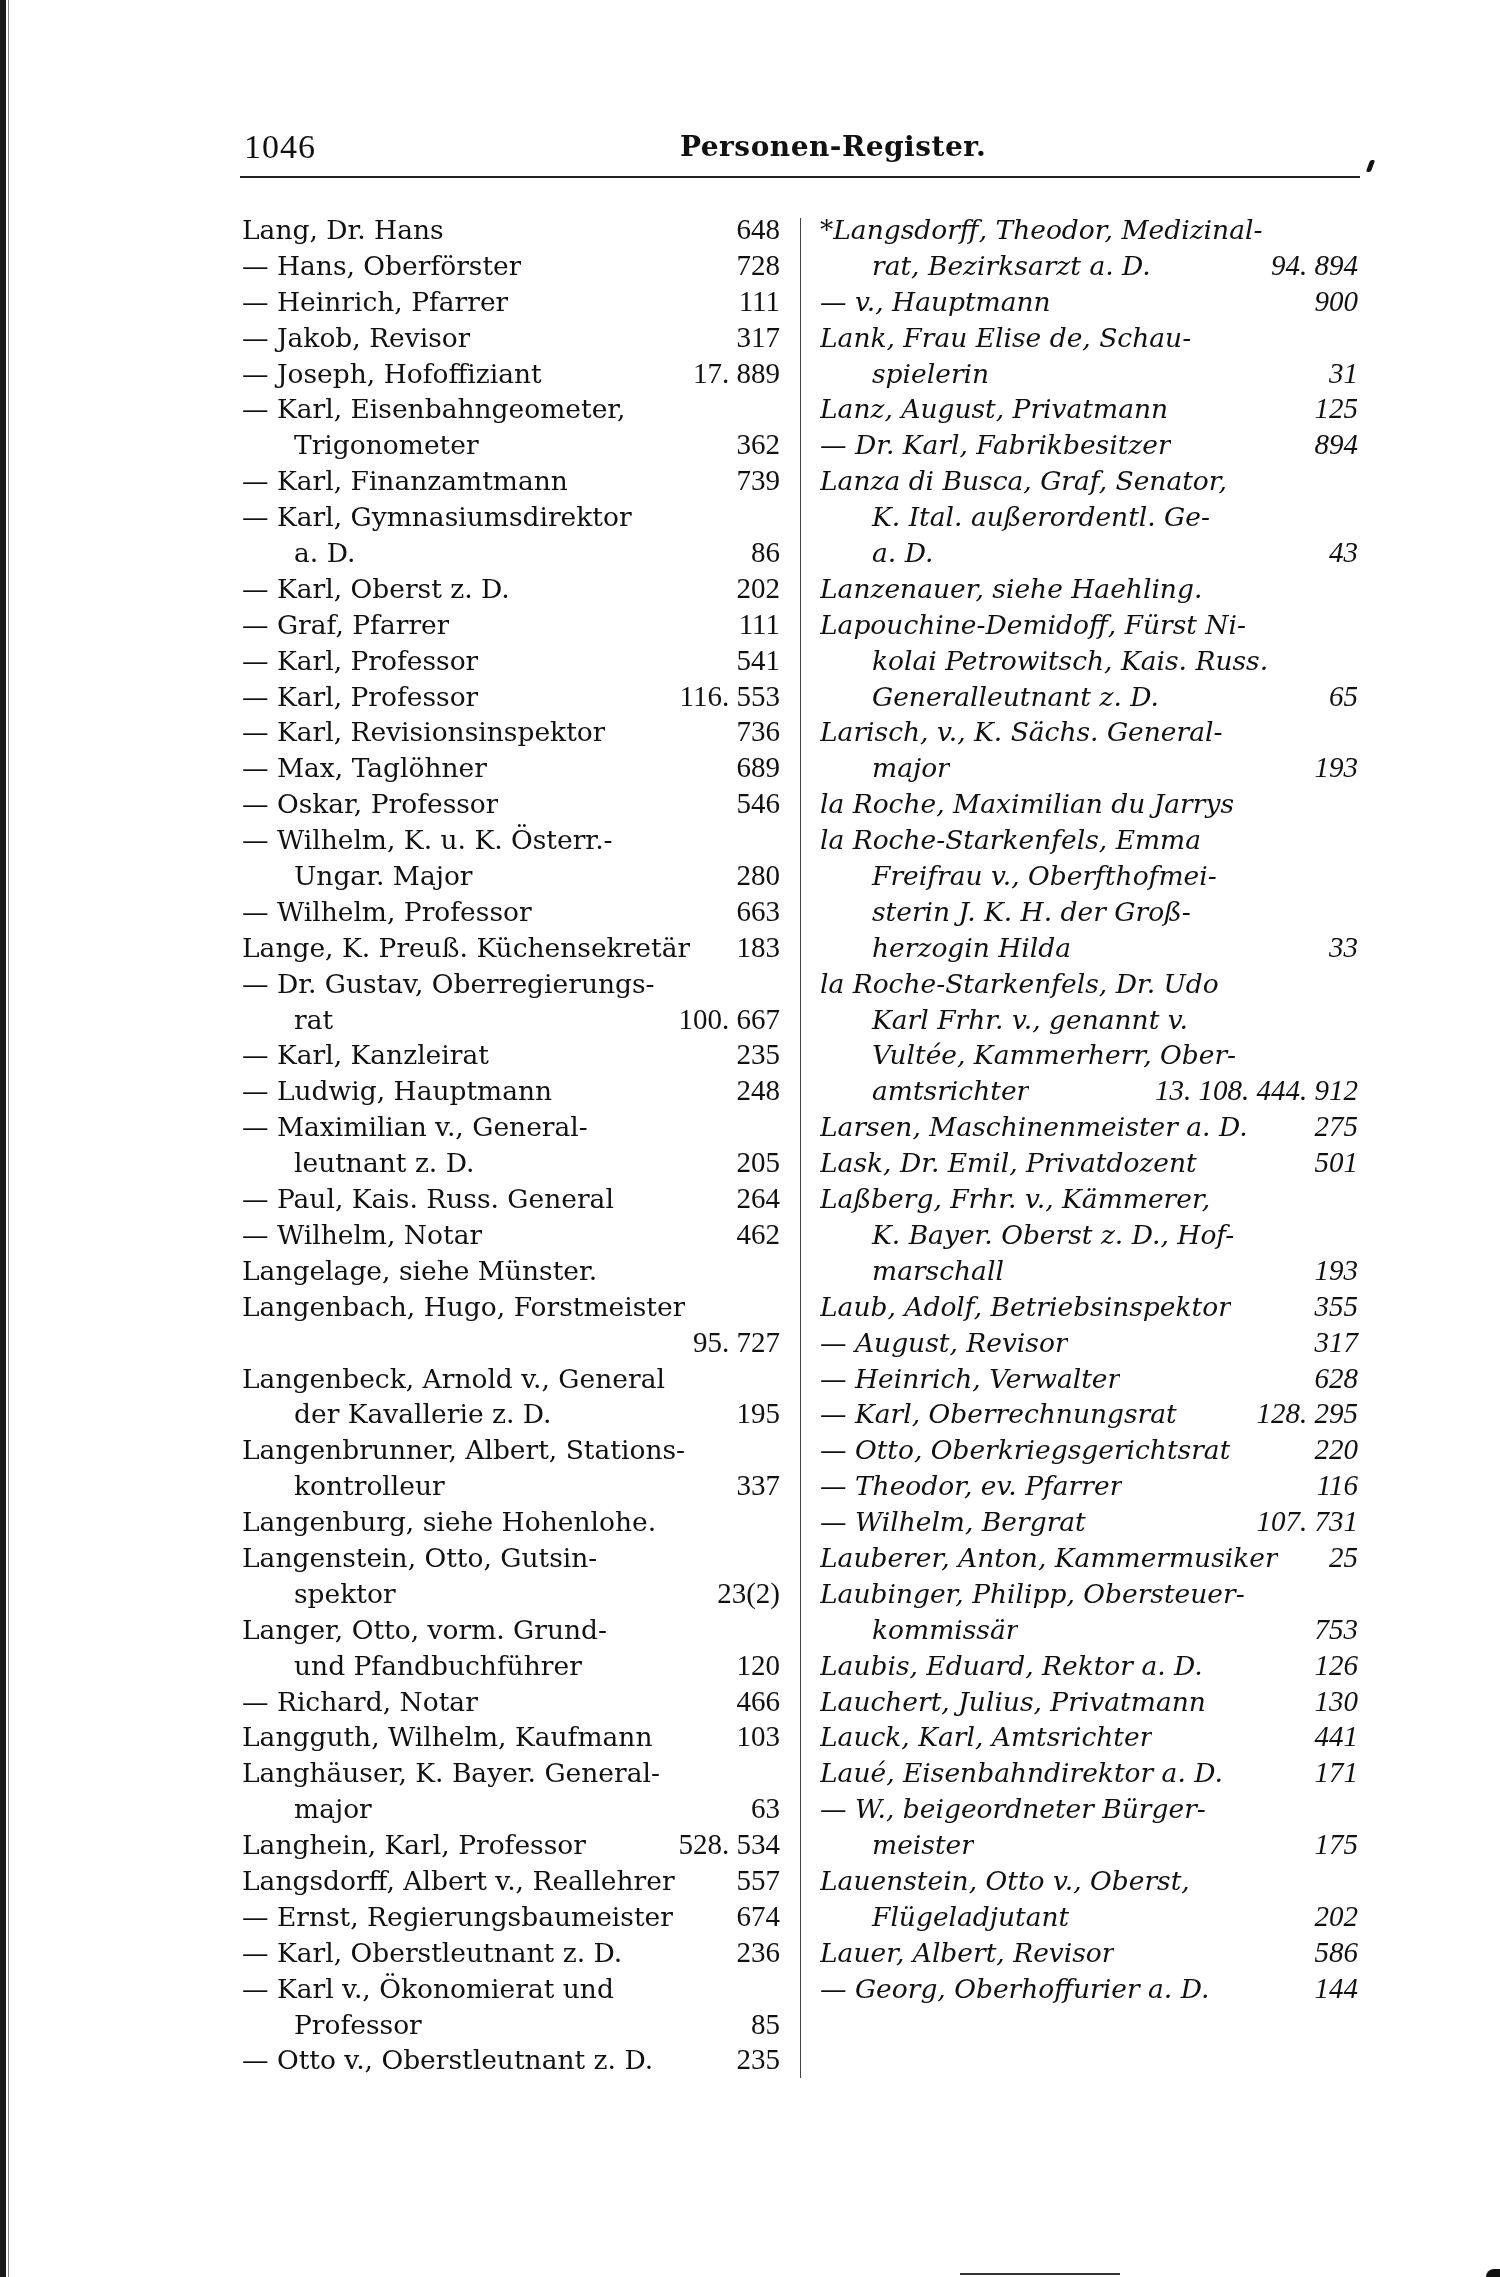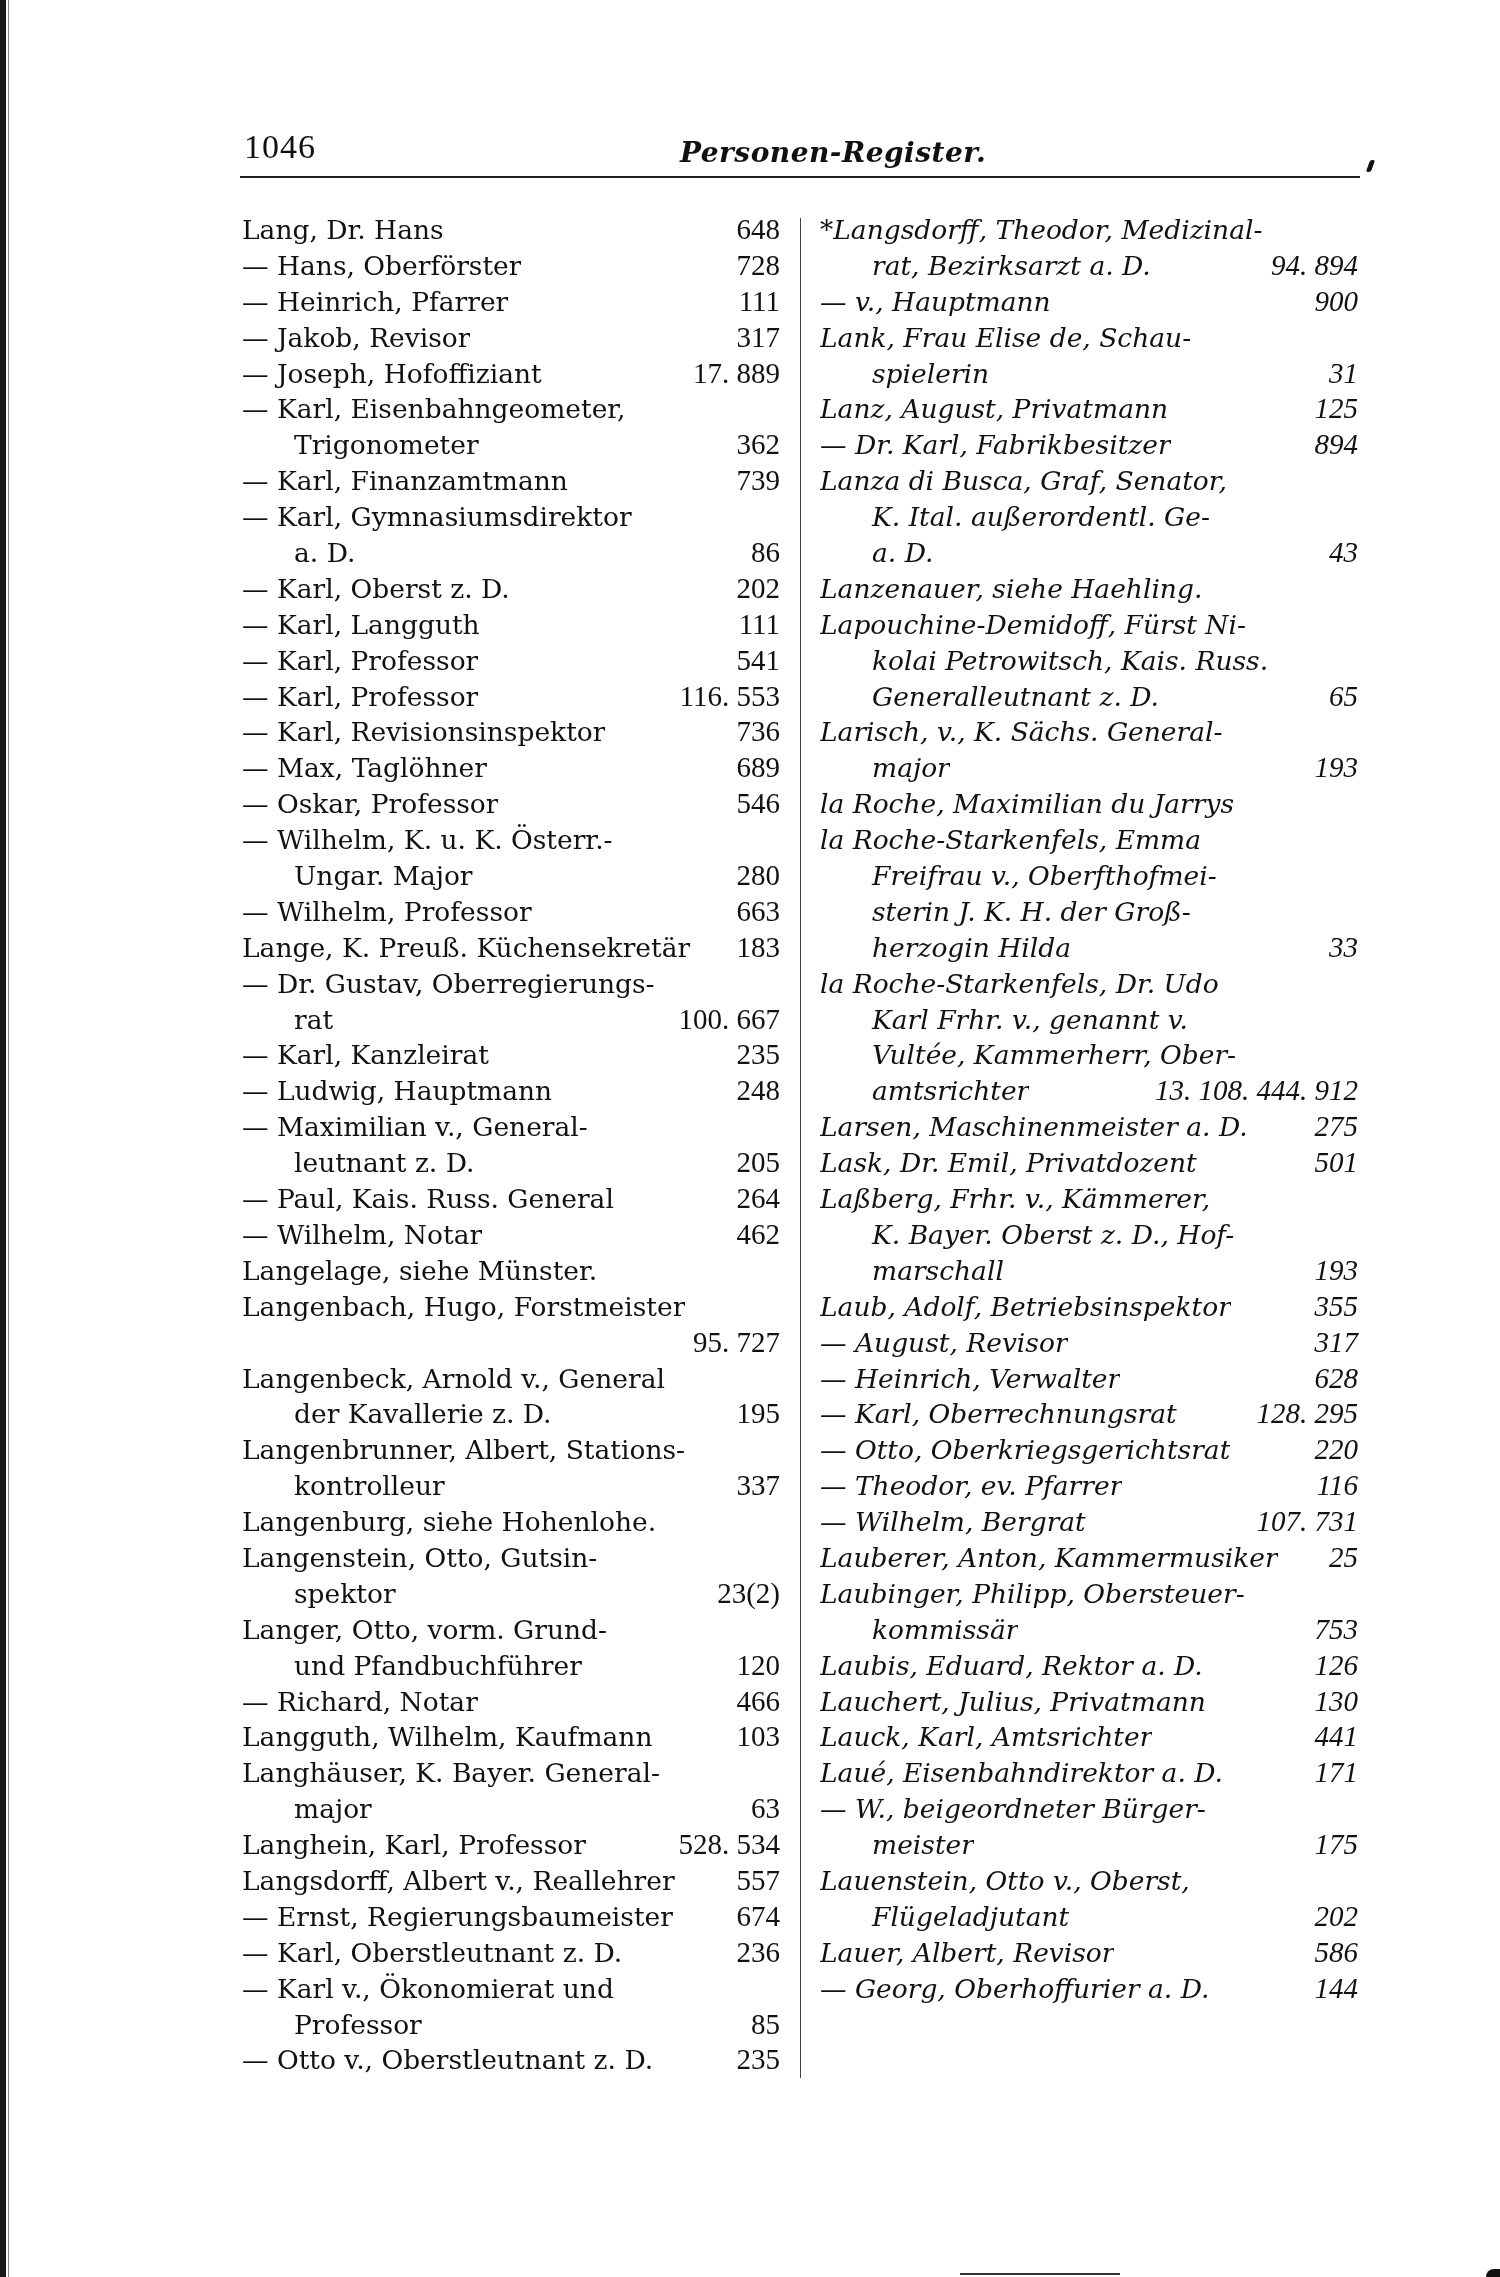--- a/index.html
+++ b/index.html
@@ -2,21 +2,21 @@
 <html><head>
 <meta charset="utf-8">
 <style>
   html, body { margin: 0; padding: 0; background: #ffffff; }
   body { width: 1500px; height: 2277px; position: relative; overflow: hidden;
          font-family: "DejaVu Serif", "Liberation Serif", serif; color: #111; }
   .left-edge { position: absolute; left: 0; top: 0; width: 6px; height: 2277px; background: #1a1a1a; }
   .left-edge2 { position: absolute; left: 8px; top: 0; width: 1px; height: 2277px; background: #888; }
   .header { position: absolute; top: 128px; left: 240px; width: 1120px; height: 40px; }
   .page-number { position: absolute; left: 4px; top: 0; font-family: "Liberation Serif", serif; font-size: 34px; letter-spacing: 1px; text-align: center; }
-  .running-title { position: absolute; left: 440px; top: 8px; font-family: "DejaVu Serif", serif; font-size: 28px; font-weight: bold; font-style: italic; letter-spacing: 0.5px; }
+  .running-title { position: absolute; left: 440px; top: 2px; font-family: "DejaVu Serif", serif; font-size: 28px; font-weight: bold; letter-spacing: 0.5px; }
   .header-rule { position: absolute; top: 176px; left: 240px; width: 1120px; height: 2px; background: #222; }
   .header-mark { position: absolute; top: 160px; left: 1368px; width: 5px; height: 12px; background: #111; transform: skewX(-20deg); border-radius: 2px; }
   .column { position: absolute; top: 212px; width: 538px; }
   .col-left { left: 242px; }
   .col-right { left: 820px; font-style: italic; }
   .col-divider { position: absolute; left: 800px; top: 218px; width: 1px; height: 1860px; background: #444; }
   .entry { font-size: 26.5px; line-height: 35.9px; }
   .line { position: relative; display: flex; justify-content: space-between; white-space: nowrap; height: 35.9px; }
   .line .txt { overflow: hidden; }
   .line.cont .txt { padding-left: 52px; }
@@ -93,21 +93,21 @@
       </div>
     </div>
     <div class="entry">
       <div class="line">
         <span class="txt">— Karl, Oberst z. D.</span>
         <span class="pg">202</span>
       </div>
     </div>
     <div class="entry">
       <div class="line">
-        <span class="txt">— Karl, Langguth</span>
+        <span class="txt">— Graf, Pfarrer</span>
         <span class="pg">111</span>
       </div>
     </div>
     <div class="entry">
       <div class="line">
         <span class="txt">— Karl, Professor</span>
         <span class="pg">541</span>
       </div>
     </div>
     <div class="entry">

